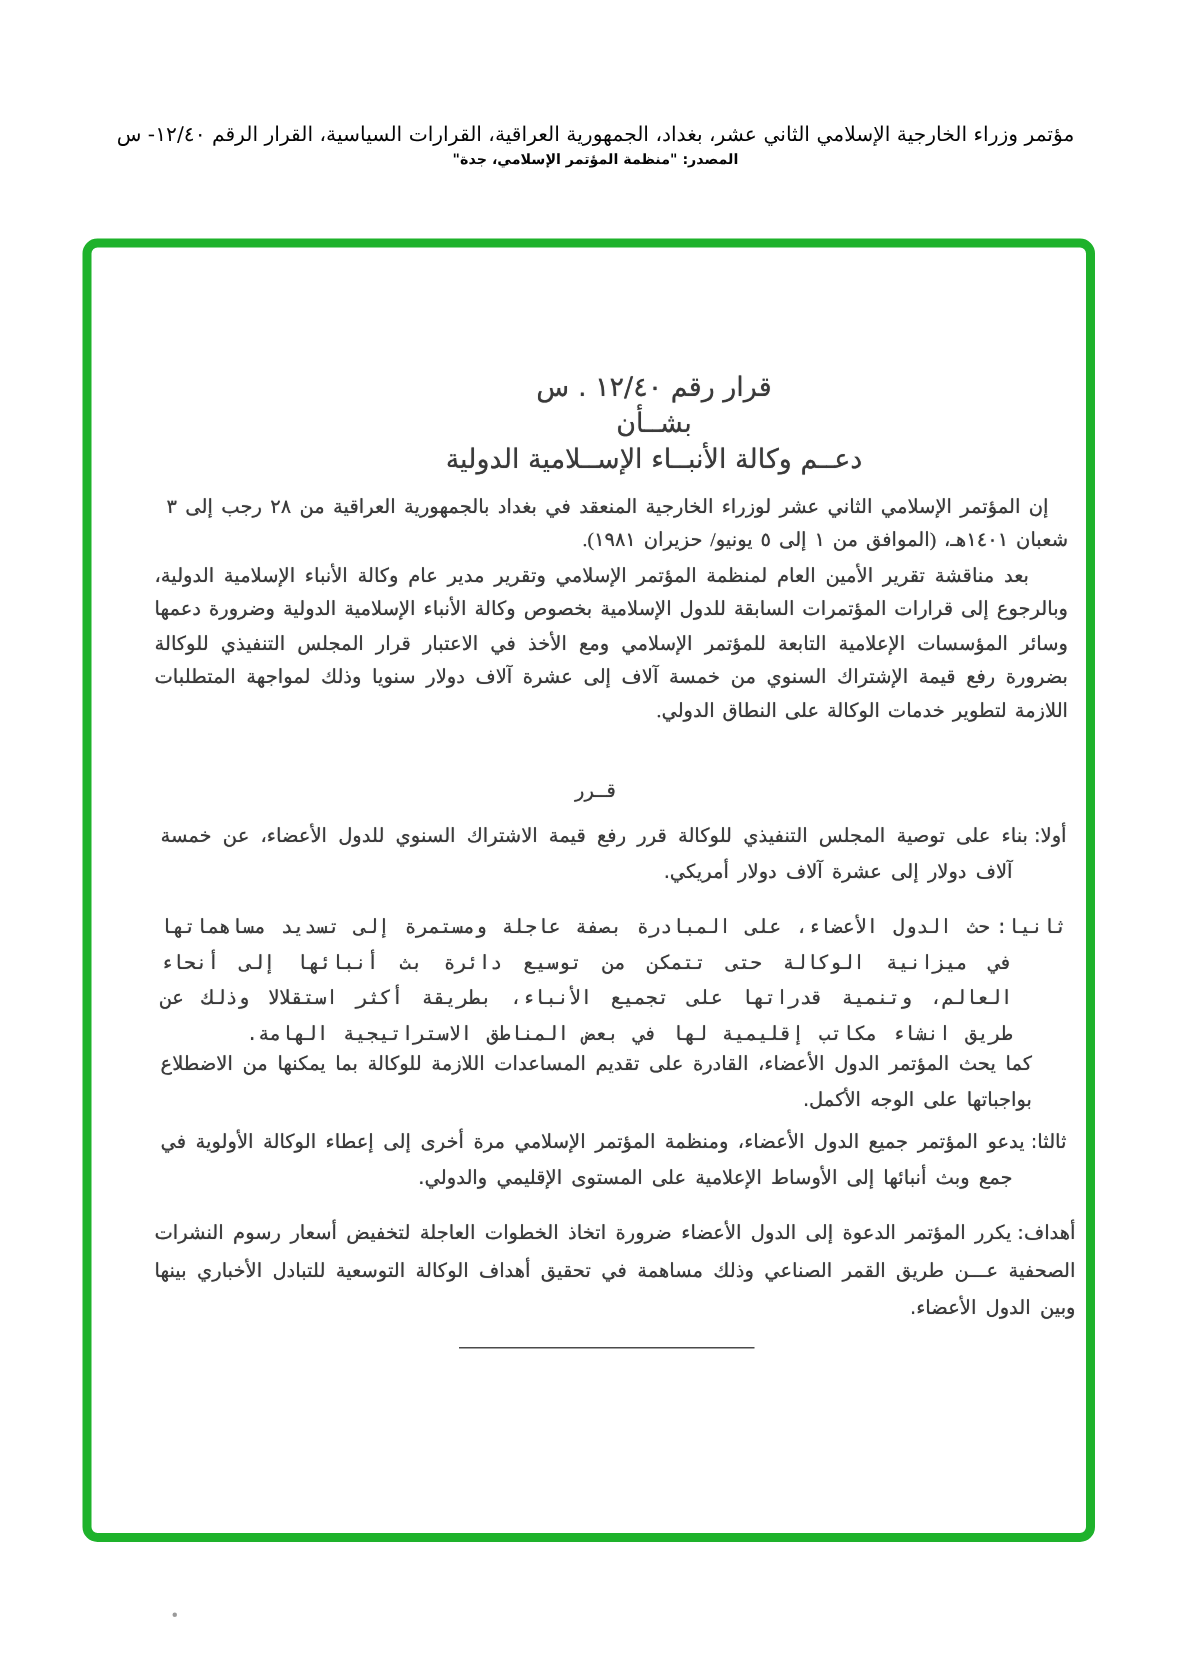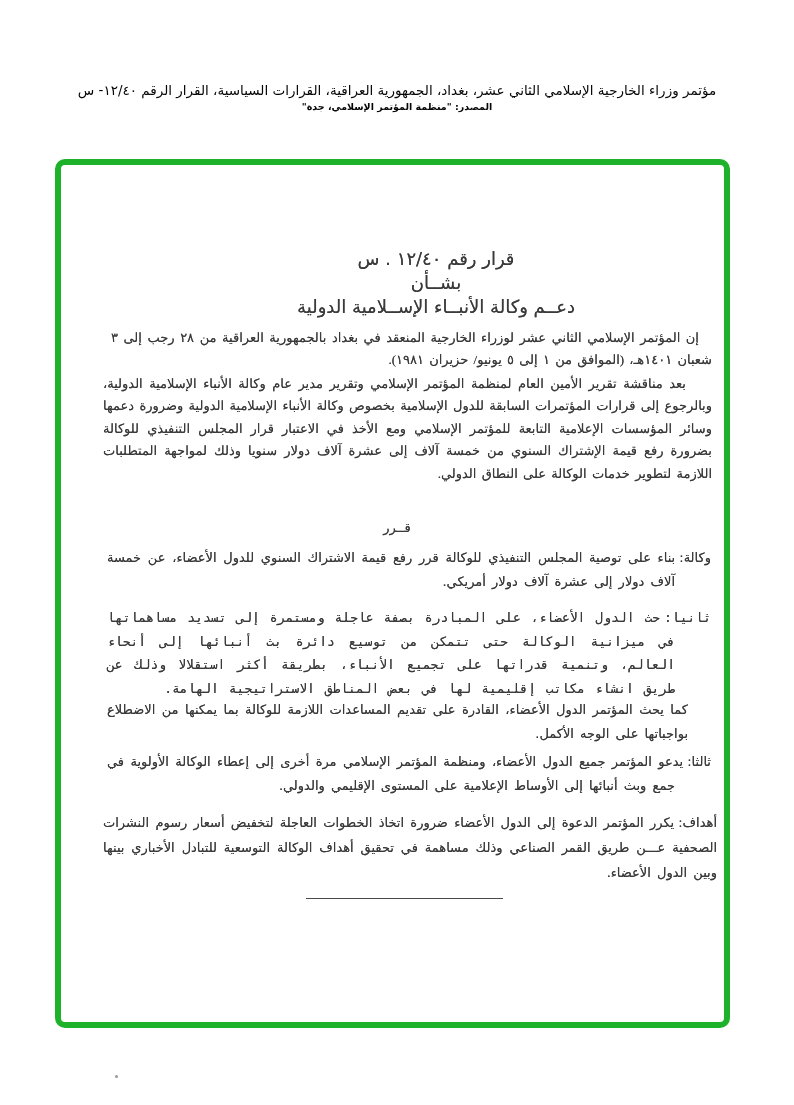--- a/index.html
+++ b/index.html
@@ -90,21 +90,21 @@
       <div>قرار رقم ١٢/٤٠ . س</div>
       <div>بشــأن</div>
       <div>دعــم وكالة الأنبــاء الإســلامية الدولية</div>
     </div>
 
     <p class="para p1">إن المؤتمر الإسلامي الثاني عشر لوزراء الخارجية المنعقد في بغداد بالجمهورية العراقية من ٢٨ رجب إلى ٣ شعبان ١٤٠١هـ، (الموافق من ١ إلى ٥ يونيو/ حزيران ١٩٨١).</p>
     <p class="para p2">بعد مناقشة تقرير الأمين العام لمنظمة المؤتمر الإسلامي وتقرير مدير عام وكالة الأنباء الإسلامية الدولية، وبالرجوع إلى قرارات المؤتمرات السابقة للدول الإسلامية بخصوص وكالة الأنباء الإسلامية الدولية وضرورة دعمها وسائر المؤسسات الإعلامية التابعة للمؤتمر الإسلامي ومع الأخذ في الاعتبار قرار المجلس التنفيذي للوكالة بضرورة رفع قيمة الإشتراك السنوي من خمسة آلاف إلى عشرة آلاف دولار سنويا وذلك لمواجهة المتطلبات اللازمة لتطوير خدمات الوكالة على النطاق الدولي.</p>
 
     <div class="decided">قــرر</div>
 
-    <p class="item item-1"><span class="item-label">وكالة:</span><span>بناء على توصية المجلس التنفيذي للوكالة قرر رفع قيمة الاشتراك السنوي للدول الأعضاء، عن خمسة آلاف دولار إلى عشرة آلاف دولار أمريكي.</span></p>
+    <p class="item item-1"><span class="item-label">أولا:</span><span>بناء على توصية المجلس التنفيذي للوكالة قرر رفع قيمة الاشتراك السنوي للدول الأعضاء، عن خمسة آلاف دولار إلى عشرة آلاف دولار أمريكي.</span></p>
 
     <p class="item item-2"><span class="item-label">ثانيا:</span><span>حث الدول الأعضاء، على المبادرة بصفة عاجلة ومستمرة إلى تسديد مساهماتها في ميزانية الوكالة حتى تتمكن من توسيع دائرة بث أنبائها إلى أنحاء العالم، وتنمية قدراتها على تجميع الأنباء، بطريقة أكثر استقلالا وذلك عن طريق انشاء مكاتب إقليمية لها في بعض المناطق الاستراتيجية الهامة.</span></p>
 
     <p class="item item-3"><span>كما يحث المؤتمر الدول الأعضاء، القادرة على تقديم المساعدات اللازمة للوكالة بما يمكنها من الاضطلاع بواجباتها على الوجه الأكمل.</span></p>
 
     <p class="item item-4"><span class="item-label">ثالثا:</span><span>يدعو المؤتمر جميع الدول الأعضاء، ومنظمة المؤتمر الإسلامي مرة أخرى إلى إعطاء الوكالة الأولوية في جمع وبث أنبائها إلى الأوساط الإعلامية على المستوى الإقليمي والدولي.</span></p>
 
     <p class="item item-5"><span class="item-label">أهداف:</span><span>يكرر المؤتمر الدعوة إلى الدول الأعضاء ضرورة اتخاذ الخطوات العاجلة لتخفيض أسعار رسوم النشرات الصحفية عـــن طريق القمر الصناعي وذلك مساهمة في تحقيق أهداف الوكالة التوسعية للتبادل الأخباري بينها وبين الدول الأعضاء.</span></p>
 
     <div class="bottom-rule"></div>

